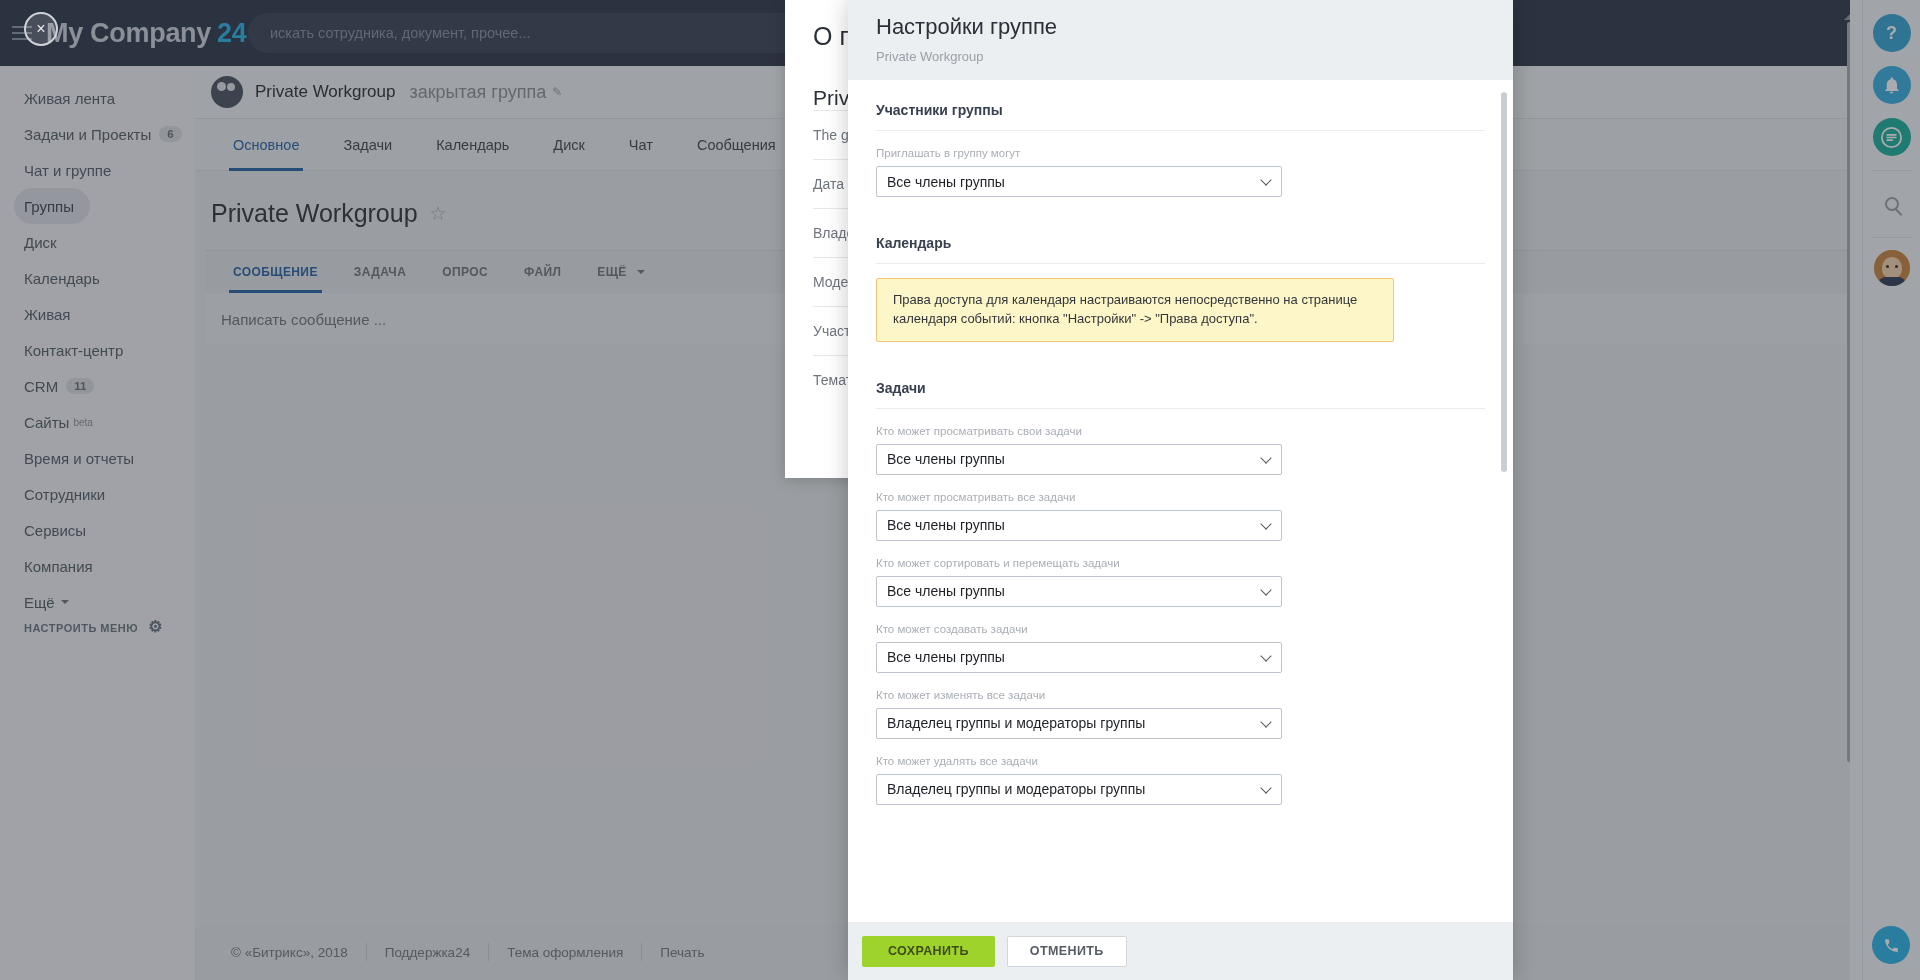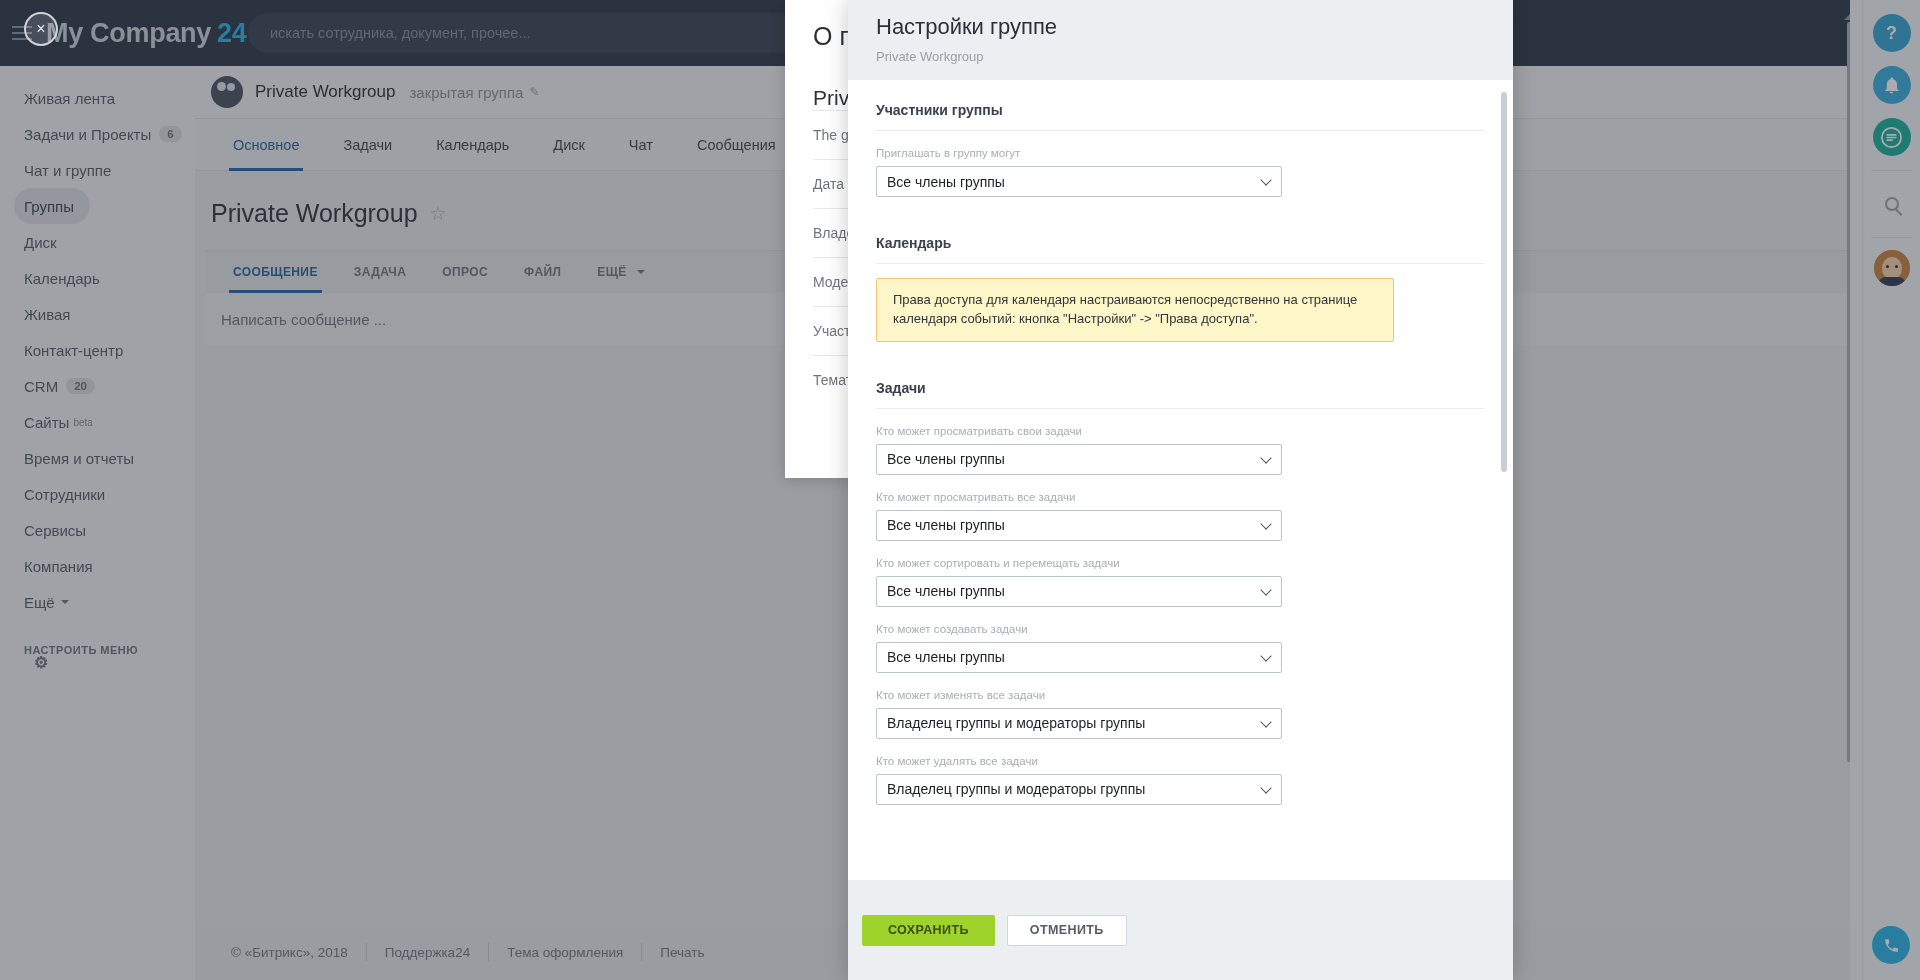--- a/index.html
+++ b/index.html
@@ -55,42 +55,42 @@
     background: #dde0e4; border-radius: 18px; margin: 0 14px 0 14px;
     padding-left: 10px; color: #3f4650; width: fit-content; padding-right: 16px;
   }
   .badge {
     margin-left: 8px; background: #d9dce0; color: #6a717b; border-radius: 10px;
     font-size: 11.5px; padding: 2px 8px; font-weight: bold;
   }
   .beta { font-size: 10px; color: #8a9099; margin-left: 4px; vertical-align: super; }
   .caret { display: inline-block; margin-left: 6px; border: 4px solid transparent; border-top-color: #6e757f; position: relative; top: 2px; }
   .menu-setup {
-    margin-top: 24px; padding: 0 24px; display: flex; align-items: flex-start;
-    font-size: 11px; font-weight: bold; letter-spacing: .5px; color: #6d747e; text-transform: uppercase; flex-direction: column;
+    padding: 0 24px; display: flex; align-items: flex-end;
+    font-size: 11px; font-weight: bold; letter-spacing: .5px; color: #6d747e; text-transform: uppercase;
   }
   .gear { margin-left: 10px; width: 14px; height: 14px; position: relative; display: inline-block; }
   .gear::before {
     content: "\2699"; font-size: 16px; line-height: 14px; color: #6d747e;
   }
 
   
   .content { position: absolute; left: 195px; top: 66px; right: 0; bottom: 0; background: #e7e9ec; }
   .grp-header {
     margin: 0 0 0 0; background: #eef0f2; height: 53px;
     display: flex; align-items: center; padding-left: 16px; border-bottom: 1px solid #dcdfe3;
   }
   .grp-ava {
     width: 32px; height: 32px; border-radius: 50%; background: #4a5260; position: relative; flex: 0 0 auto;
     overflow: hidden;
   }
   .grp-ava::before { content: ""; position: absolute; left: 6px; top: 6px; width: 9px; height: 9px; border-radius: 50%; background: #dfe2e6; }
   .grp-ava::after { content: ""; position: absolute; left: 16px; top: 7px; width: 8px; height: 8px; border-radius: 50%; background: #dfe2e6; }
   .grp-name { margin-left: 12px; font-size: 17px; color: #2b2f36; }
-  .grp-sub { margin-left: 14px; font-size: 15px; color: #8b9199; }
+  .grp-sub { margin-left: 14px; font-size: 18px; color: #8b9199; }
   .pencil { margin-left: 6px; color: #9aa0a8; font-size: 12px; }
 
   .tabbar { height: 52px; background: #eceef0; display: flex; align-items: center; padding-left: 16px; border-bottom: 1px solid #dcdfe3; }
   .tab { padding: 0 22px; height: 52px; line-height: 52px; font-size: 14.5px; color: #41464d; cursor: pointer; position: relative; }
   .tab.active { color: #2662a6; }
   .tab.active::after { content: ""; position: absolute; left: 18px; right: 18px; bottom: 0; height: 3px; background: #2662a6; }
 
   .page-title { font-size: 25px; color: #2f343b; padding: 28px 0 0 16px; display: flex; align-items: center; }
   .star { margin-left: 12px; color: #a6abb2; font-size: 19px; }
 
@@ -182,21 +182,21 @@
   }
   .select .chev {
     position: absolute; right: 11px; top: 12px; width: 8px; height: 8px;
     border-right: 1.6px solid #55595f; border-bottom: 1.6px solid #55595f; transform: rotate(45deg); margin-top: -3px;
   }
   .warn {
     margin-top: 14px; background: #fdf6c8; border: 1px solid #f0c674; border-radius: 2px;
     padding: 12px 16px; font-size: 13px; line-height: 1.45; color: #33363b; width: 518px;
   }
   .modal-foot {
-    flex: 0 0 auto; height: 100px; background: #eceff2; display: flex; align-items: center; padding-left: 14px; gap: 12px;
+    flex: 0 0 auto; height: 58px; background: #eceff2; display: flex; align-items: center; padding-left: 14px; gap: 12px;
   }
   .btn-save {
     background: #9dd32a; color: #3f4b17; border: 0; border-radius: 2px; height: 31px; padding: 0 26px;
     font-size: 12.5px; font-weight: bold; letter-spacing: .4px; cursor: pointer;
     font-family: "Liberation Sans", sans-serif;
   }
   .btn-cancel {
     background: #fff; color: #565c64; border: 1px solid #d3d7dc; border-radius: 2px; height: 31px; padding: 0 22px;
     font-size: 12.5px; font-weight: bold; letter-spacing: .4px; cursor: pointer;
     font-family: "Liberation Sans", sans-serif;
@@ -251,21 +251,21 @@
           <span>Календарь</span>
         </div>
       <div class="nav-item">
           <span>Живая</span>
         </div>
       <div class="nav-item">
           <span>Контакт-центр</span>
         </div>
       <div class="nav-item">
         <span>CRM</span>
-        <span class="badge">20</span>
+        <span class="badge">11</span>
       </div>
       <div class="nav-item">
         <span>Сайты</span>
         <span class="beta">beta</span>
       </div>
       <div class="nav-item">
           <span>Время и отчеты</span>
         </div>
       <div class="nav-item">
           <span>Сотрудники</span>

